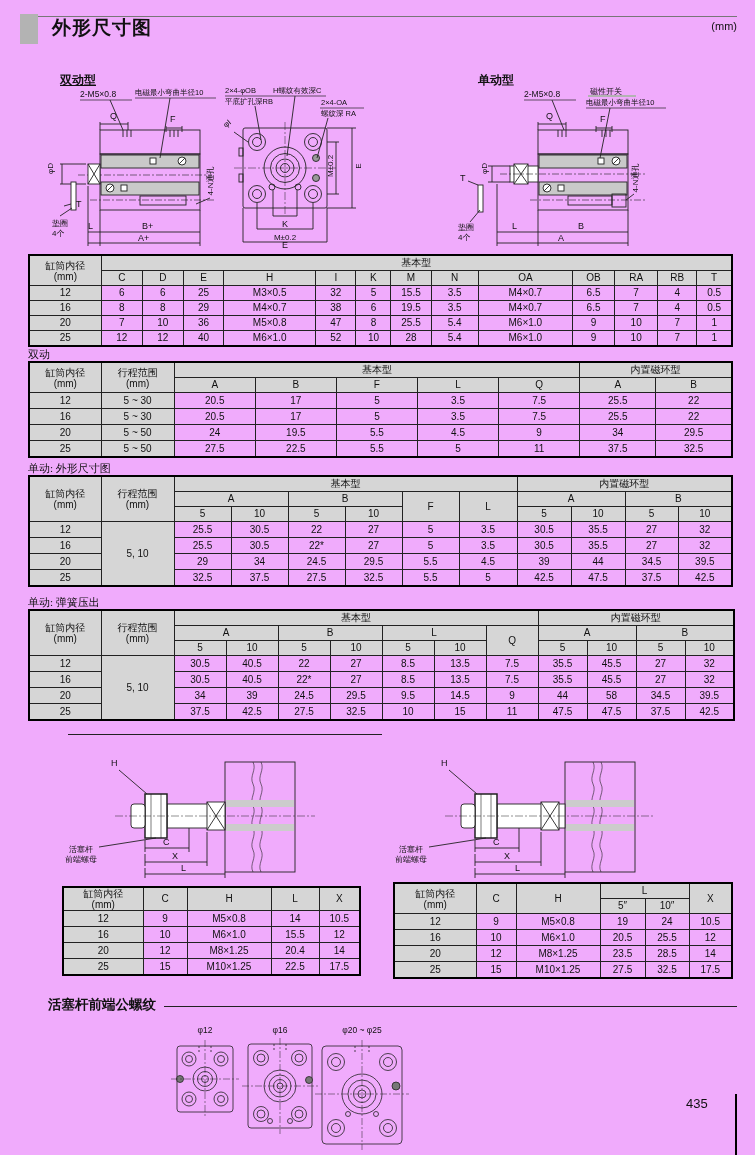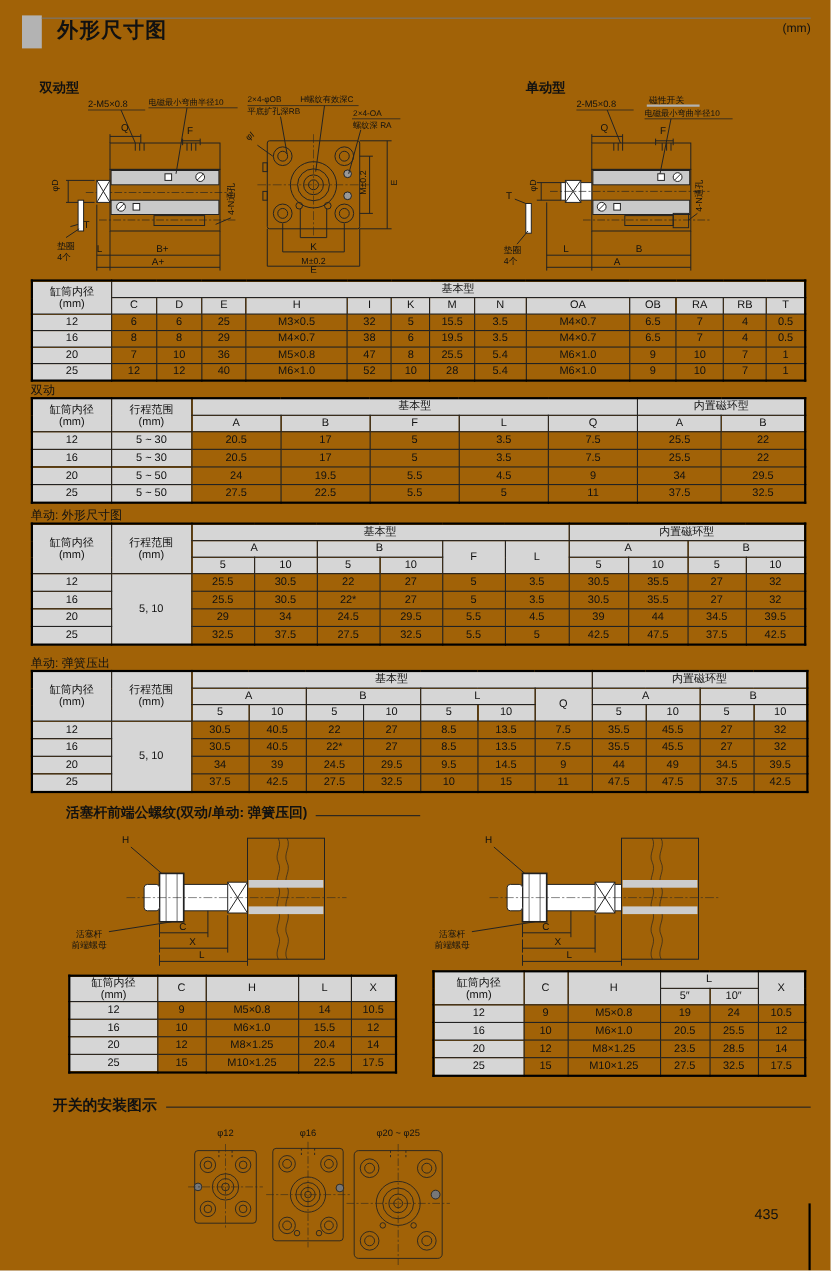--- a/index.html
+++ b/index.html
@@ -1,22 +1,22 @@
 <!DOCTYPE html>
 <html><head>
 <meta charset="utf-8">
 <style>
   html,body{margin:0;padding:0;background:#e8e8e8;}
-  #page{position:relative;width:755px;height:1155px;background:#a16207;overflow:hidden;
+  #page{position:relative;width:755px;height:1155px;background:#f0abfc;overflow:hidden;
         font-family:"Liberation Sans","DejaVu Sans",sans-serif;color:#111;}
   .abs{position:absolute;}
   .title{font-size:19px;font-weight:bold;letter-spacing:1px;}
   .unit{font-size:11px;text-align:right;}
   .typelabel{font-size:12px;font-weight:600;}
-  .seclabel{font-size:11px;}
+  .seclabel{font-size:11px;font-family:Liberation Serif, serif;}
   .rodheading,.switchheading{display:flex;align-items:center;font-weight:bold;}
   .rodheading{font-size:12.5px;}
   .switchheading{font-size:13.5px;}
   .rule{flex:1;height:1px;background:#222;margin-left:8px;margin-top:3px;}
   table{border-collapse:collapse;table-layout:fixed;width:100%;border:2px solid #000;}
   th,td{border:1px solid #222;font-size:10px;line-height:1.12;padding:0;
         text-align:center;vertical-align:middle;font-weight:normal;
         overflow:hidden;white-space:nowrap;}
   th{background:#d6d6d6;height:14px;}
   td{height:15px;}
@@ -32,21 +32,21 @@
 </head>
 <body>
 
 <div id="page">
 
   <div class="abs graysq" style="left:20px;top:14px;width:18px;height:30px;"></div>
   <div class="abs topline" style="left:38px;top:16px;width:699px;"></div>
   <div class="abs title" style="left:52px;top:15px;">外形尺寸图</div>
   <div class="abs unit" style="left:690px;top:20px;width:47px;">(mm)</div>
 
-  <div class="abs typelabel" style="left:36px;top:72px;">双动型</div>
+  <div class="abs typelabel" style="left:60px;top:72px;text-decoration:underline;">双动型</div>
   <div class="abs typelabel" style="left:478px;top:72px;">单动型</div>
 
   <svg class="abs" style="left:20px;top:86px;" width="390" height="162" viewBox="0 0 390 162">
     <g stroke="#222" stroke-width="0.9" fill="none">
 
       <rect x="80" y="44" width="100" height="24"></rect>
       <path d="M103,44v7M107,44v7M111,44v7M150,44v7M154,44v7M158,44v7"></path>
       <rect x="80" y="68" width="100" height="56"></rect>
       <rect x="81" y="69" width="98" height="13" fill="#c9c9c9"></rect>
       <rect x="130" y="72" width="6" height="6" fill="#fff"></rect>
@@ -575,21 +575,21 @@
           <tr>
             <td class="lbl">20</td>
             <td>34</td>
             <td>39</td>
             <td>24.5</td>
             <td>29.5</td>
             <td>9.5</td>
             <td>14.5</td>
             <td>9</td>
             <td>44</td>
-            <td>49</td>
+            <td>58</td>
             <td>34.5</td>
             <td>39.5</td>
           </tr>
           <tr>
             <td class="lbl">25</td>
             <td>37.5</td>
             <td>42.5</td>
             <td>27.5</td>
             <td>32.5</td>
             <td>10</td>
@@ -598,21 +598,20 @@
             <td>47.5</td>
             <td>47.5</td>
             <td>37.5</td>
             <td>42.5</td>
           </tr>
         </tbody>
     </table>
   </div>
 
   <div class="abs rodheading" style="left:60px;top:731px;width:322px;">
-    <span>活塞杆前端公螺纹(双动/单动: 弹簧压回)</span>
       <span class="rule"></span>
   </div>
 
   <svg class="abs" style="left:55px;top:750px;" width="320" height="132" viewBox="0 0 320 132">
     <g stroke="#222" stroke-width="0.9" fill="none">
       <rect x="170" y="12" width="70" height="110"></rect>
       <path d="M198,12c4,8 -4,14 0,22c4,8 -4,14 0,22c4,8 -4,14 0,22c4,8 -4,14 0,22c4,8 -4,14 0,22" stroke-width="0.6"></path>
       <path d="M206,12c4,8 -4,14 0,22c4,8 -4,14 0,22c4,8 -4,14 0,22c4,8 -4,14 0,22c4,8 -4,14 0,22" stroke-width="0.6"></path>
       <rect x="171" y="50" width="68" height="7" fill="#ccc" stroke="none"></rect>
       <rect x="171" y="74" width="68" height="7" fill="#ccc" stroke="none"></rect>
@@ -778,21 +777,21 @@
             <td>M10×1.25</td>
             <td>27.5</td>
             <td>32.5</td>
             <td>17.5</td>
           </tr>
         </tbody>
     </table>
   </div>
 
   <div class="abs switchheading" style="left:48px;top:996px;width:689px;">
-    <span>开关的安装图示</span>
+    <span>活塞杆前端公螺纹</span>
       <span class="rule"></span>
   </div>
 
   <svg class="abs" style="left:165px;top:1020px;" width="250" height="132" viewBox="0 0 250 132">
     <g stroke="#222" stroke-width="0.8" fill="none">
 
       <rect x="12" y="26" width="56" height="66" rx="3"></rect>
       <circle cx="24" cy="39" r="7"></circle>
         <circle cx="24" cy="39" r="3.5"></circle>
       <circle cx="56" cy="39" r="7"></circle>

